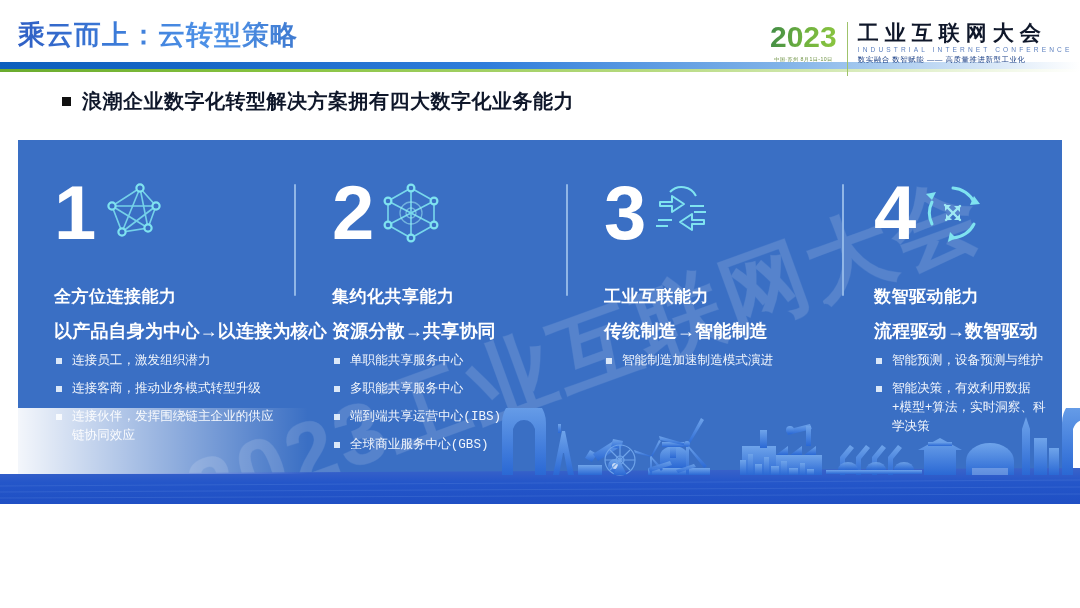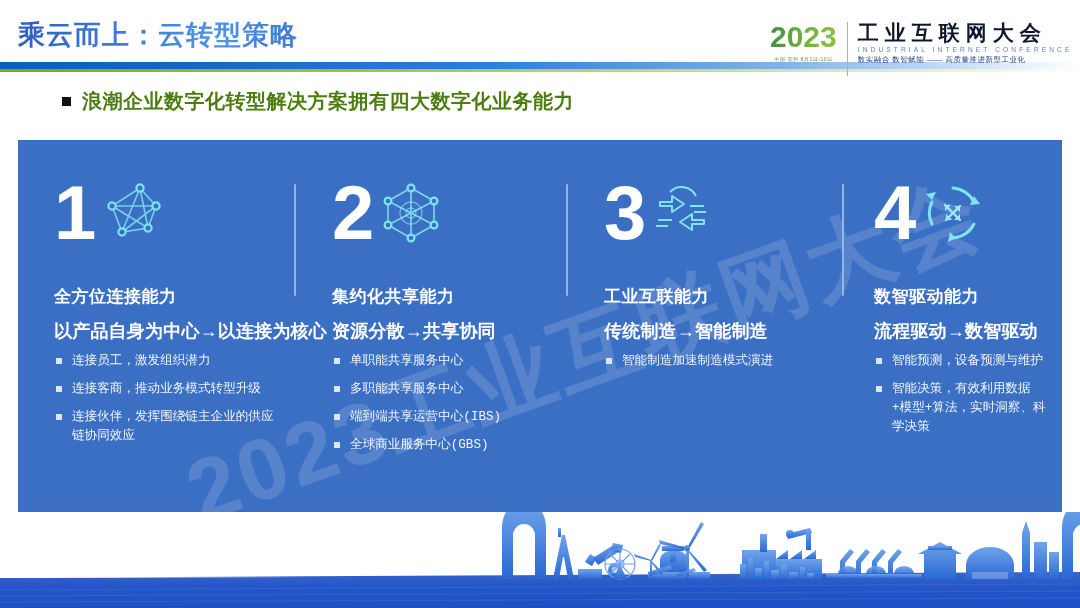--- a/index.html
+++ b/index.html
@@ -4,21 +4,21 @@
 <style>
   * { box-sizing: border-box; margin: 0; padding: 0; }
   html, body {
     width: 1080px; height: 608px;
     overflow: hidden;
     background: #ffffff;
     font-family: "Liberation Sans", "DejaVu Sans", sans-serif;
   }
   #slide {
     position: relative;
-    width: 1080px; height: 608px;
+    width: 1080px; height: 504px;
     background: #ffffff;
     overflow: hidden;
   }
 
   
   #slide-title {
     position: absolute;
     left: 18px; top: 17px;
     font-size: 27px;
     font-weight: 700;
@@ -110,21 +110,21 @@
     gap: 11px;
   }
   #subhead-bullet {
     width: 9px; height: 9px;
     background: #111111;
     flex: 0 0 auto;
   }
   #subhead-text {
     font-size: 20px;
     font-weight: 700;
-    color: #4d7c0f;
+    color: #0f172a;
     letter-spacing: .5px;
     white-space: nowrap;
   }
 
   
   #panel {
     position: absolute;
     left: 18px; top: 140px;
     width: 1044px; height: 372px;
     background: #3a6fc4;

